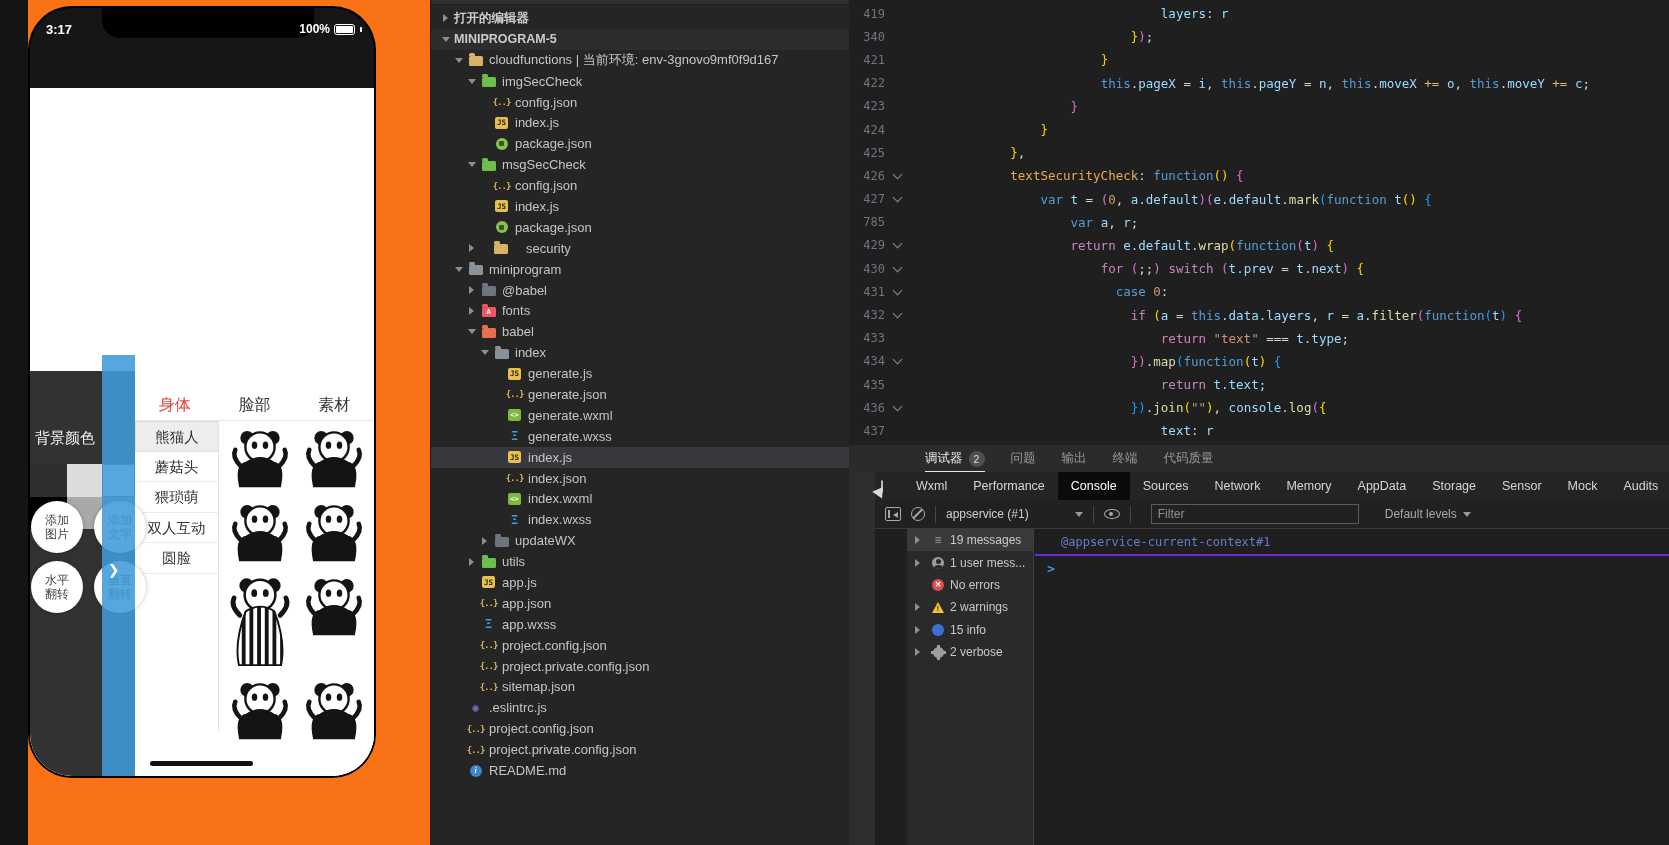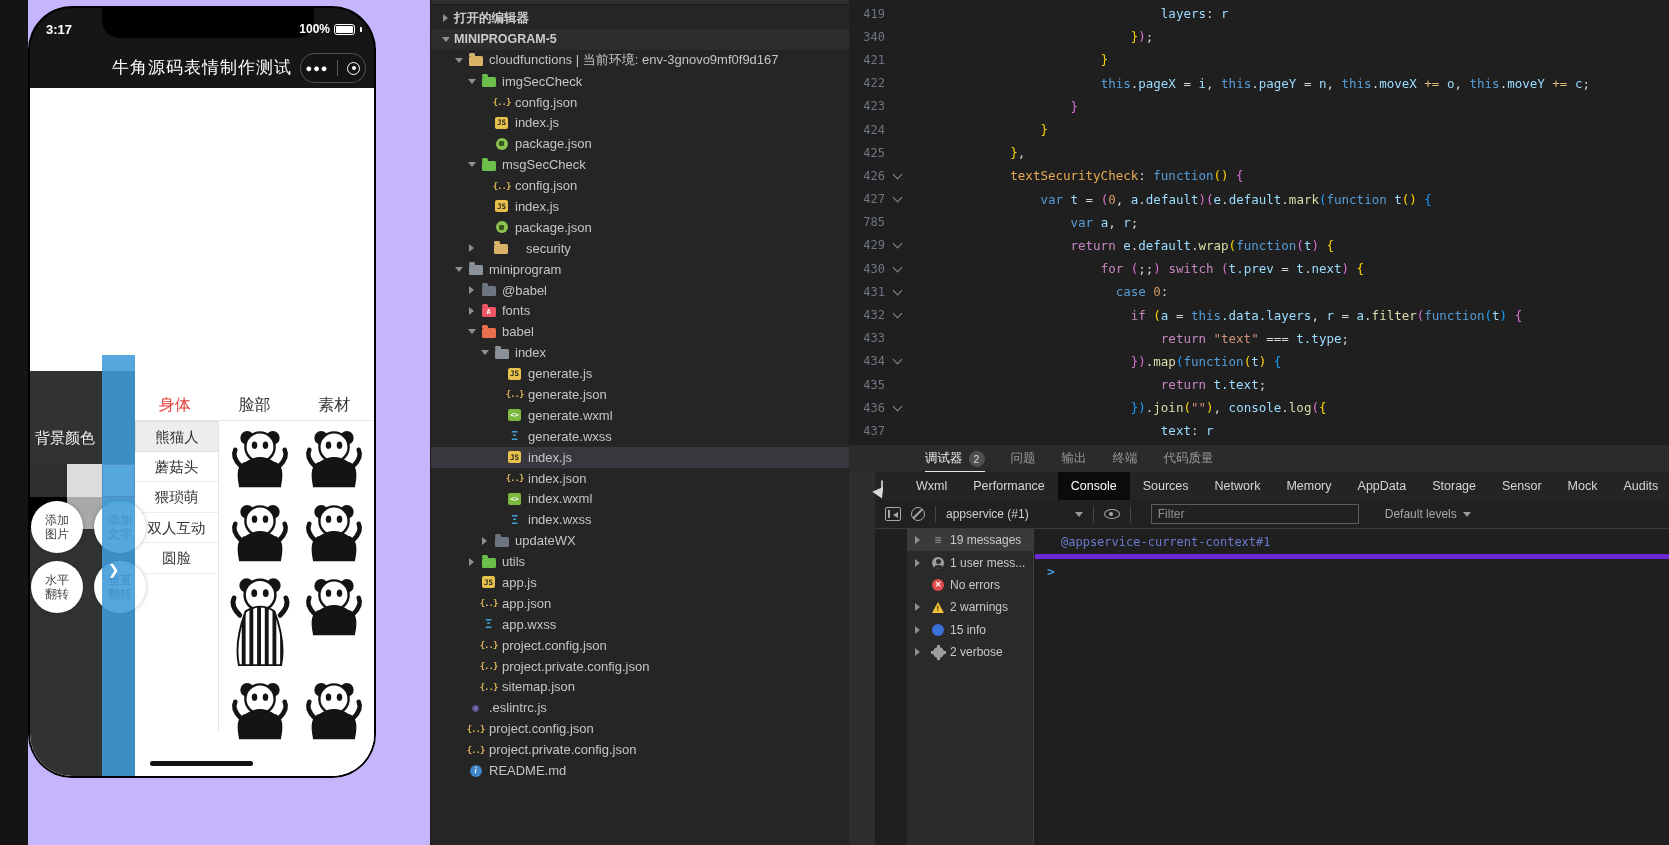--- a/index.html
+++ b/index.html
@@ -1,21 +1,21 @@
 <!DOCTYPE html>
 <html style="--accent-red: #e64340; --blue-bar: #3f9bd8; --console-link: #6b79cc;"><head>
 <meta charset="utf-8">
 <style>
   * { margin:0; padding:0; box-sizing:border-box; }
   html,body { width:1669px; height:845px; background:#191919; overflow:hidden;
     font-family:"Liberation Sans", sans-serif; }
   #root { position:relative; width:1669px; height:845px; background:#1b1b1b; }
 
   
-  .sim-pane { position:absolute; left:0; top:0; width:430px; height:845px; background:#c4b5fd; }
+  .sim-pane { position:absolute; left:0; top:0; width:430px; height:845px; background:#f97316; }
   .sim-edge { position:absolute; left:0; top:0; width:28px; height:845px; background:#141414; }
   .phone { position:absolute; left:28px; top:6px; width:348px; height:772px; background:#000;
     border-radius:44px; overflow:hidden; }
   .screen { position:absolute; left:2px; top:2px; width:344px; height:768px; border-radius:42px;
     overflow:hidden; background:#161616; }
   .notch { position:absolute; left:72px; top:0; width:212px; height:30px; background:#000;
     border-radius:0 0 18px 18px; }
   .statusbar { position:absolute; left:0; top:12px; width:344px; height:20px; color:#fff; }
   .st-time { position:absolute; left:16px; top:2px; font-size:13px; font-weight:bold; }
   .st-batt { position:absolute; right:12px; top:2px; display:flex; align-items:center; gap:4px;
@@ -190,21 +190,21 @@
   .ic-warn::after { content:"!"; position:absolute; left:-1.5px; top:2px; color:#3a3000; font-size:8px;
     font-weight:bold; }
   .ic-info { width:12px; height:12px; border-radius:50%; background:#3d6fd8; color:#fff; font-size:8.5px;
     display:flex; align-items:center; justify-content:center; font-weight:bold;
     font-family:"Liberation Serif",serif; font-style:italic; }
   .ic-verb { width:11px; height:11px; border-radius:50%; background:#9e9e9e; position:relative; }
   .ic-verb::before { content:""; position:absolute; left:-2px; top:4px; width:15px; height:3px; background:#9e9e9e; }
   .ic-verb::after { content:""; position:absolute; left:4px; top:-2px; width:3px; height:15px; background:#9e9e9e; }
   .cs-main { position:absolute; left:160px; top:0; width:634px; height:316px; background:#1f1f1f; }
   .ctx-line { padding:6px 0 5px 26px; color:var(--console-link); font-size:12px;
-    font-family:"DejaVu Sans Mono",monospace; border-bottom:5px solid #6d28d9; }
+    font-family:"DejaVu Sans Mono",monospace; border-bottom:2px solid #6d28d9; }
   .prompt-row { display:flex; align-items:center; padding:5px 0 0 12px; }
   .prompt-chevron { color:#3f9bd8; font-weight:bold; font-size:13px;
     font-family:"DejaVu Sans Mono",monospace; }
 </style>
 </head>
 <body>
 
 <div id="root">
 
   <div class="sim-pane">
@@ -212,28 +212,20 @@
     <div class="phone">
       <div class="screen">
         <div class="notch"></div>
         <div class="statusbar">
           <span class="st-time">3:17</span>
           <span class="st-batt">
             <span>100%</span>
             <span class="batt-body"></span>
             <span class="batt-nub"></span>
           </span>
-        </div>
-        <div class="navbar">
-          <div class="nav-title">牛角源码表情制作测试</div>
-          <div class="capsule">
-            <span class="cap-dots">●●●</span>
-            <span class="cap-div"></span>
-            <span class="cap-circle"></span>
-          </div>
         </div>
         <div class="canvas"></div>
 
         <div class="sheet">
           <div class="sheet-content">
             <div class="tabs-row" id="sheet-tabs">
                 <div class="tab active">身体</div>
                 <div class="tab">脸部</div>
                 <div class="tab">素材</div>
               </div>

